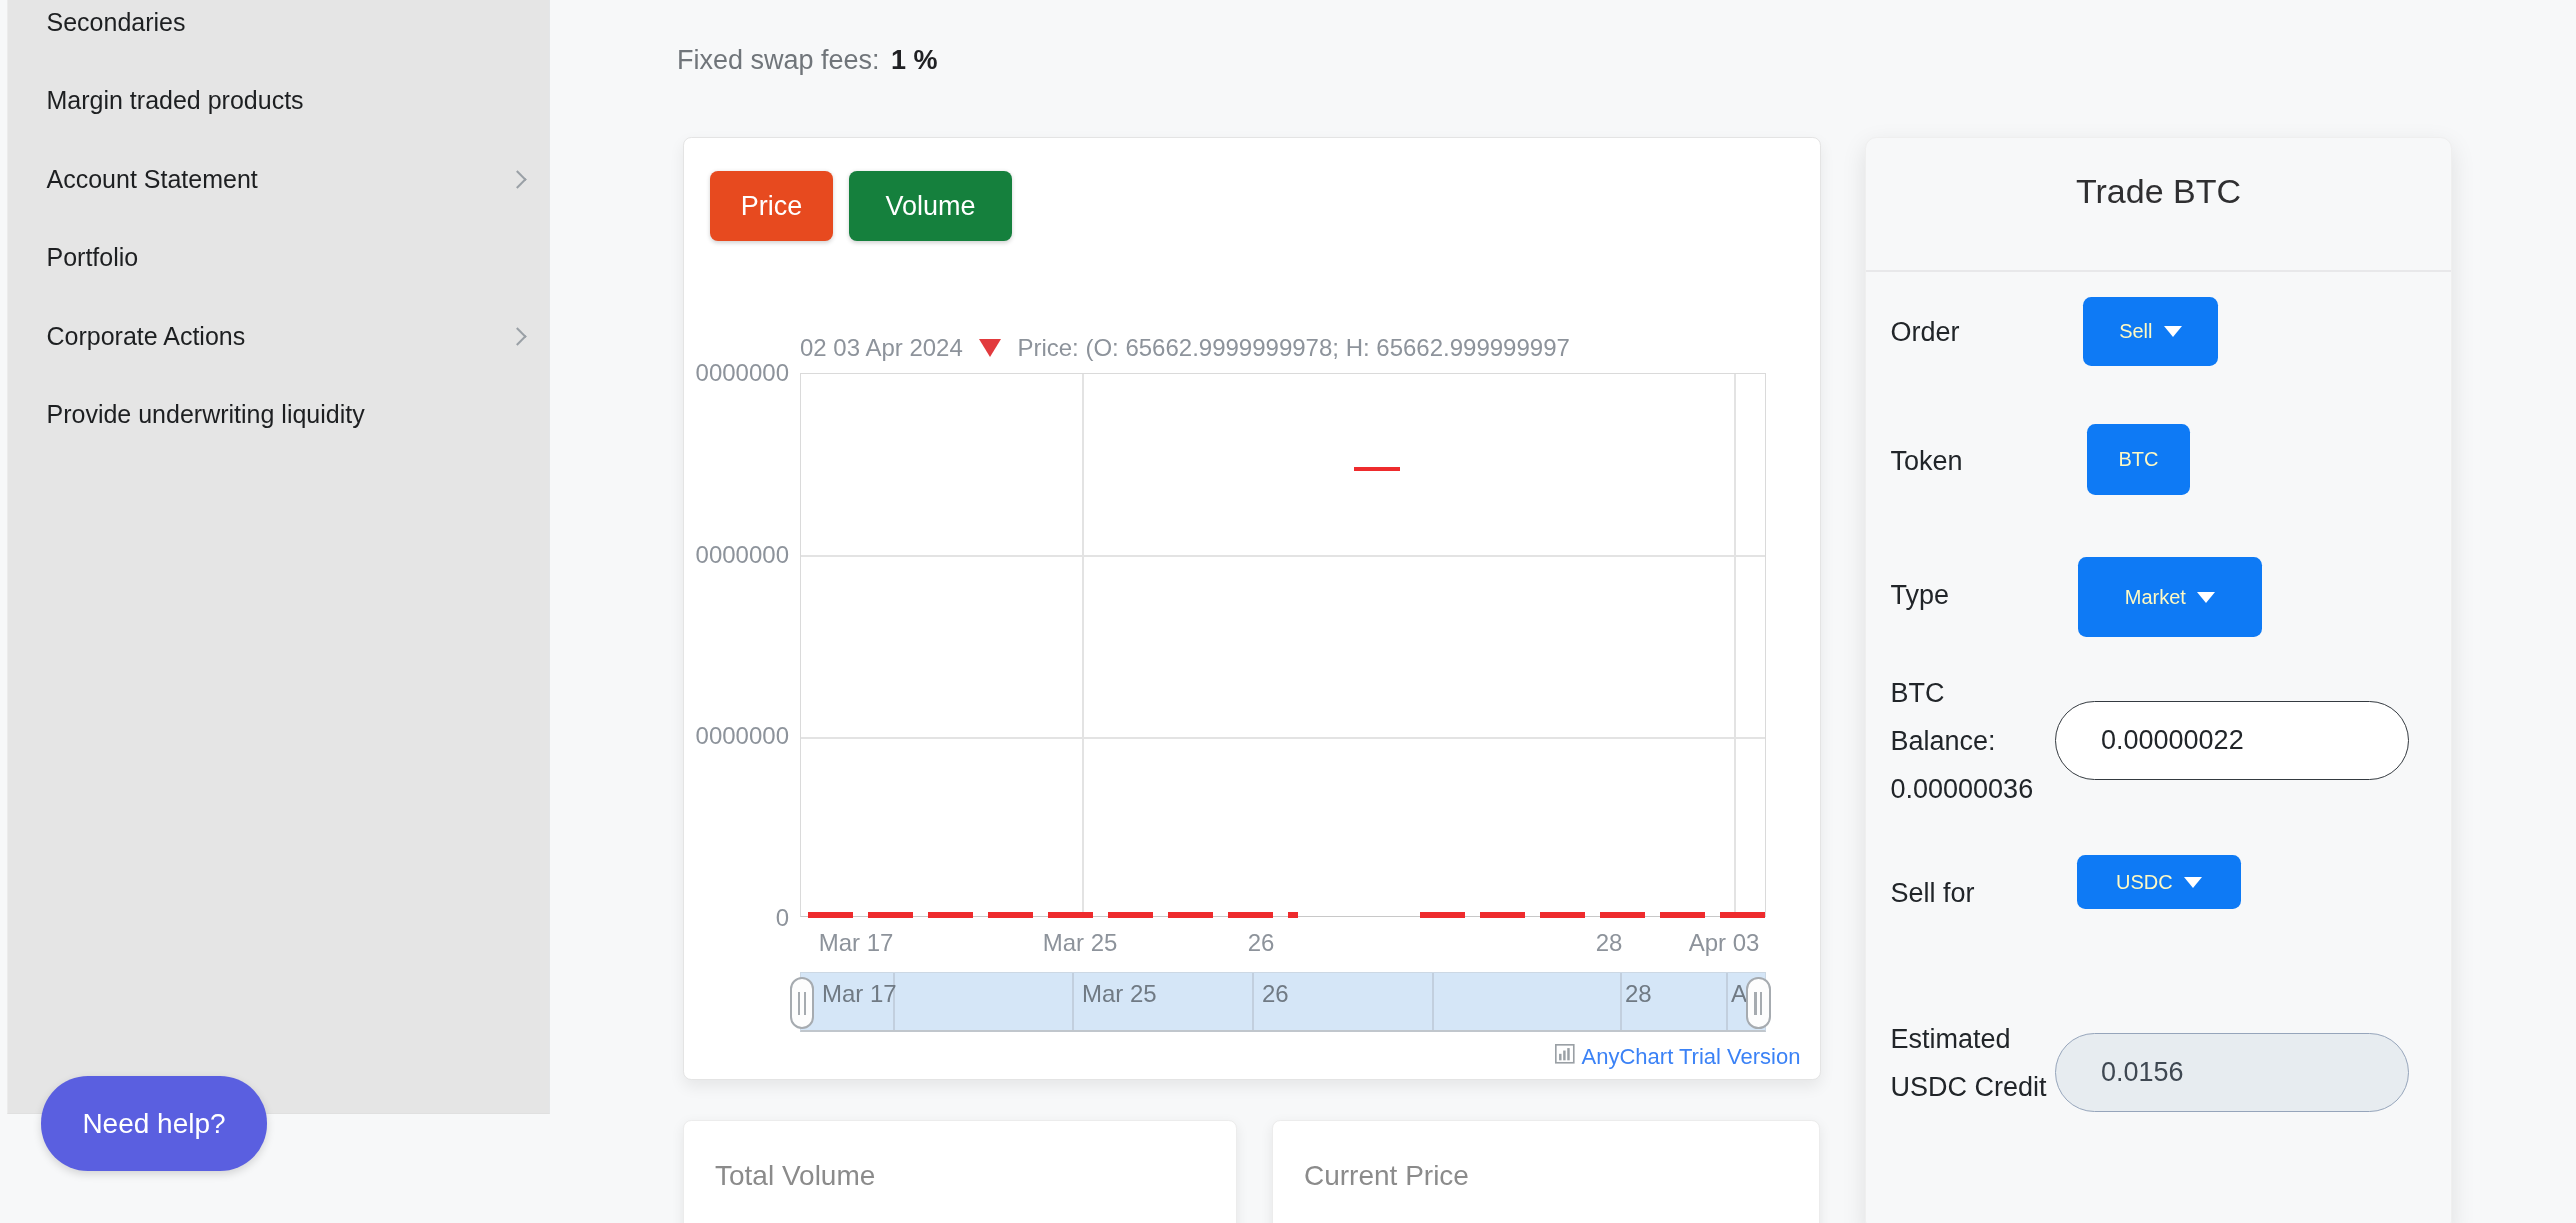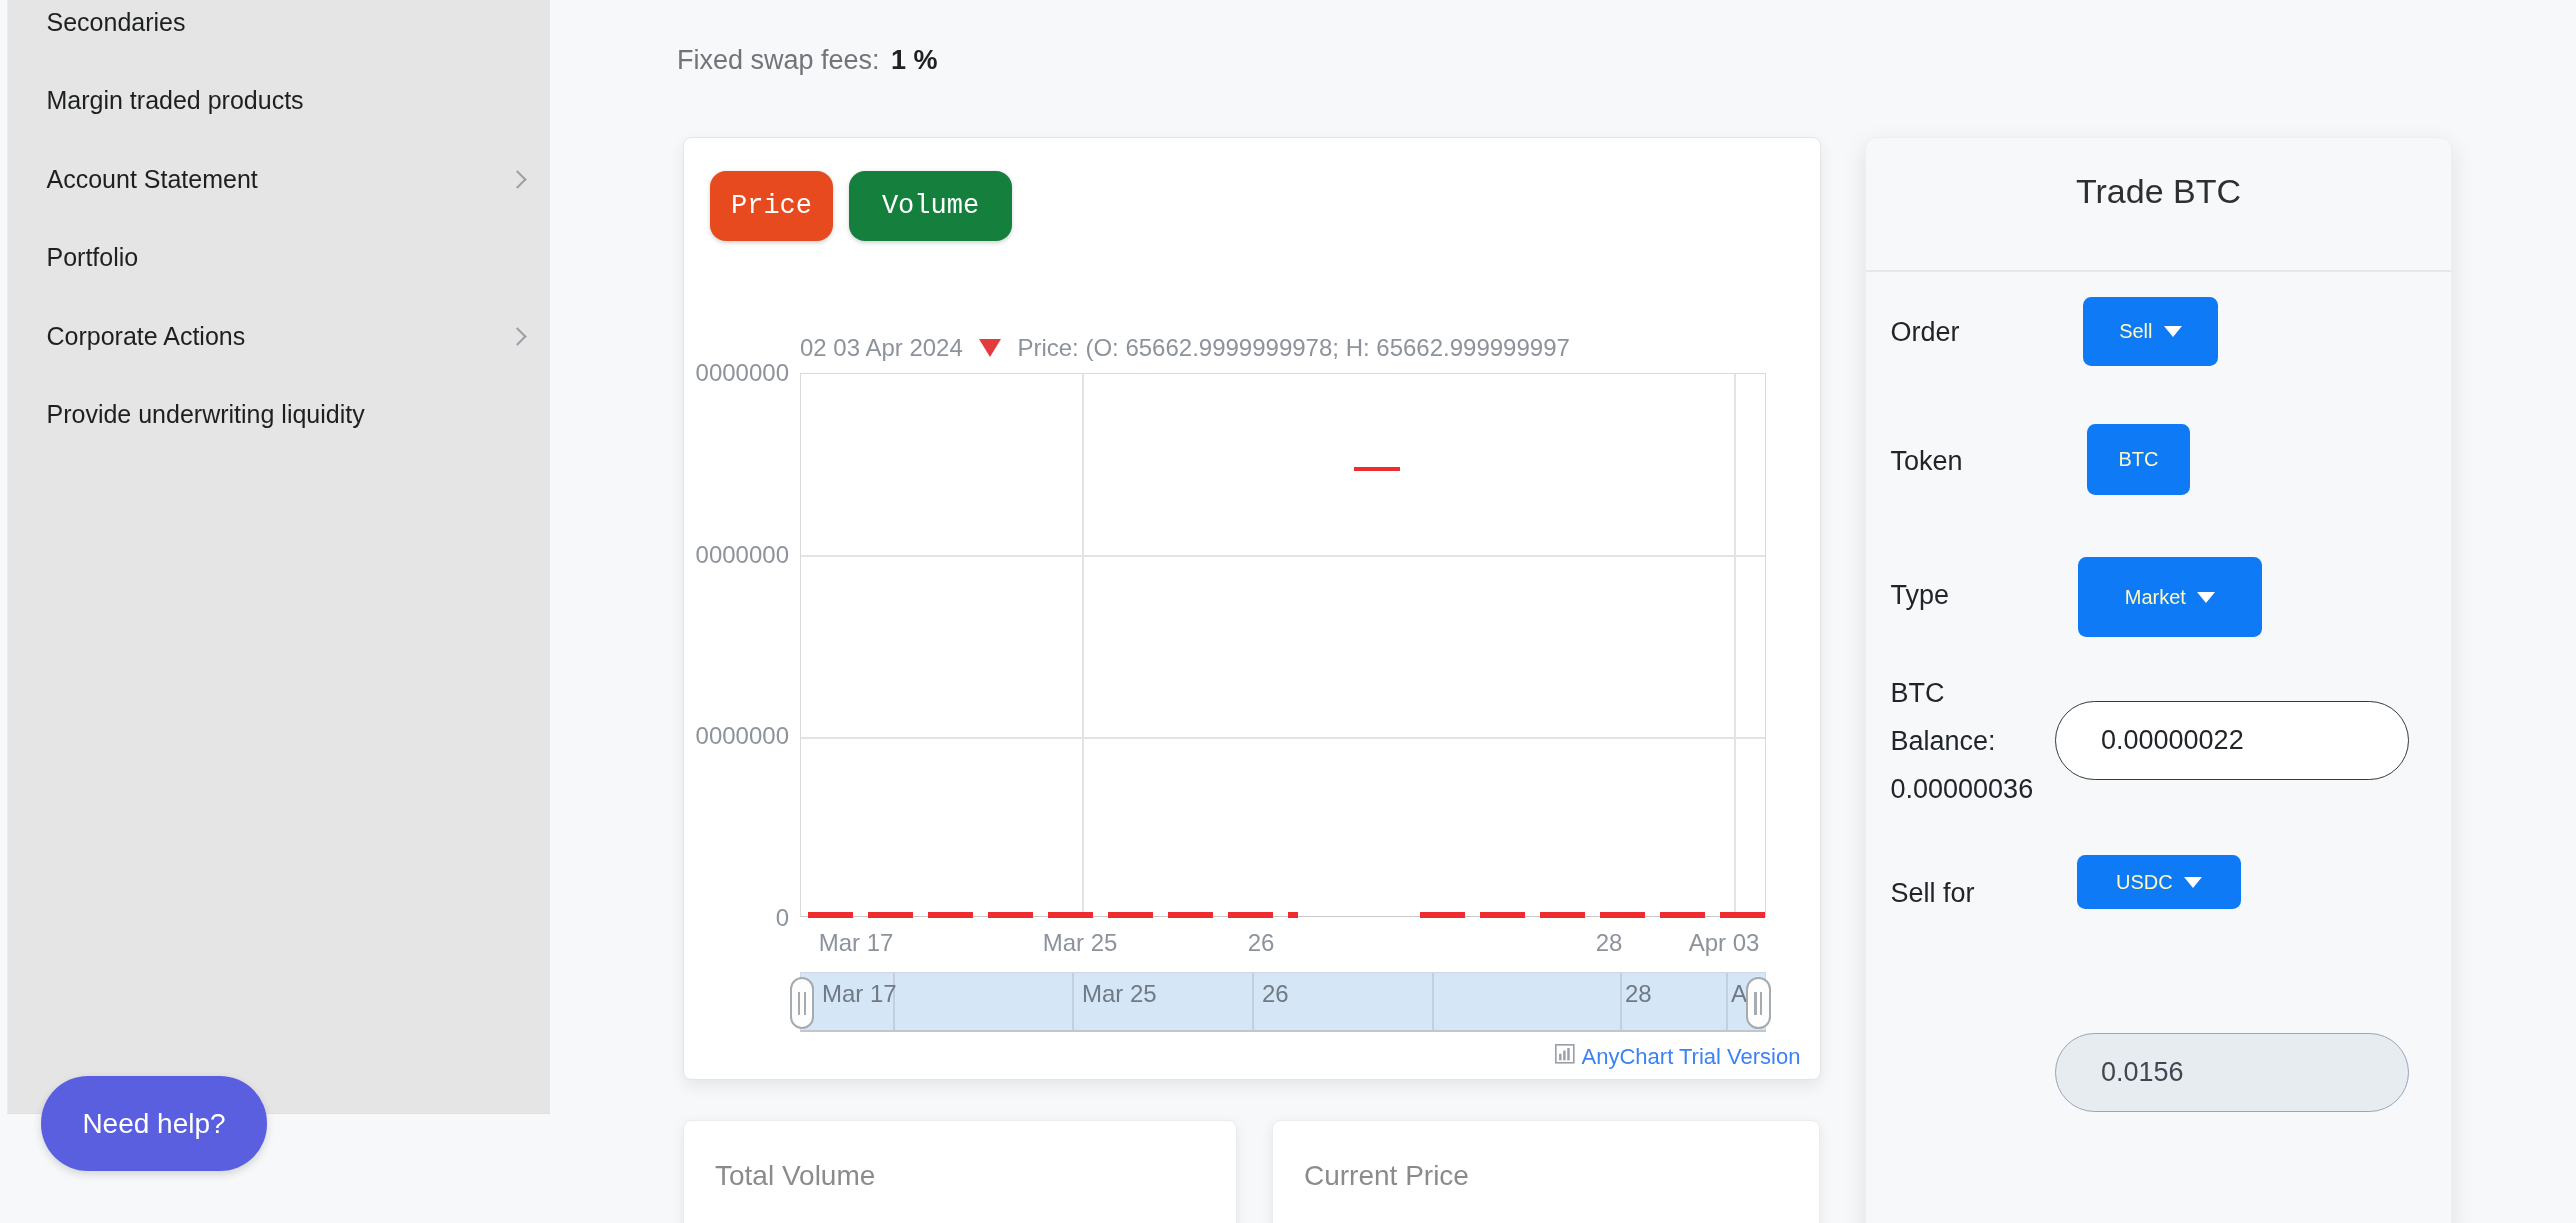--- a/index.html
+++ b/index.html
@@ -19,22 +19,22 @@
     background:#5a5fe0; color:#fff; font-size:28px; font-family:inherit; cursor:pointer;
     box-shadow:0 3.3px 8.2px rgba(0,0,0,.15); }
 
   
   #fees { left:677px; top:45px; font-size:27px; color:#70757a; display:flex; gap:11.4px; align-items:baseline; }
   #fees b { color:#202124; font-weight:700; }
 
   
   #chart-card { left:683px; top:137px; width:1138px; height:943px; background:#fff;
     border:1.6px solid #e4e4e4; border-radius:8.2px; box-shadow:0 6.5px 14.7px rgba(0,0,0,.07); }
-  .tab { position:absolute; top:33px; height:70px; border:none; border-radius:16px; color:#fff;
-    font-size:27px; font-family:Liberation Mono, monospace; cursor:pointer; box-shadow:0 1.6px 4.1px rgba(0,0,0,.18); }
+  .tab { position:absolute; top:33px; height:70px; border:none; border-radius:8px; color:#fff;
+    font-size:27px; font-family:Liberation Sans, sans-serif; cursor:pointer; box-shadow:0 1.6px 4.1px rgba(0,0,0,.18); }
   #tab-price  { left:26px;  width:123px; background:#e74a1f; }
   #tab-volume { left:165px; width:163px; background:#15803d; }
 
   #legend { left:116px; top:190px; width:968px; height:39px; display:flex; align-items:center;
     gap:16.3px; font-size:24px; color:#8d939b; white-space:nowrap; overflow:hidden; }
   #legend .tri { width:0; height:0; border-left:11.4px solid transparent; border-right:11.4px solid transparent;
     border-top:18px solid #e23a3d; flex:0 0 auto; }
   #legend-fade { left:1012px; top:190px; width:74px; height:39px;
     background:linear-gradient(90deg, rgba(255,255,255,0), #fff 80%); pointer-events:none; }
 
@@ -216,17 +216,18 @@
 
     <div class="t-label-multi" style="top:531px">BTC Balance: 0.00000036</div>
     <input id="balance-input" class="pill-input" value="0.00000022" style="">
 
     <div class="t-label" style="top:740px">Sell for</div>
     <button class="blue-btn" style="left:211px; top:717px; width:164px; height:54px">
       <span>USDC</span>
       <span class="caret"></span>
     </button>
 
+    <div class="t-label-multi" style="top:877px">Estimated USDC Credit</div>
     <input id="credit-input" class="pill-input" readonly="" value="0.0156" style="">
   </aside>
 
 </div>
 
 
 </body></html>

